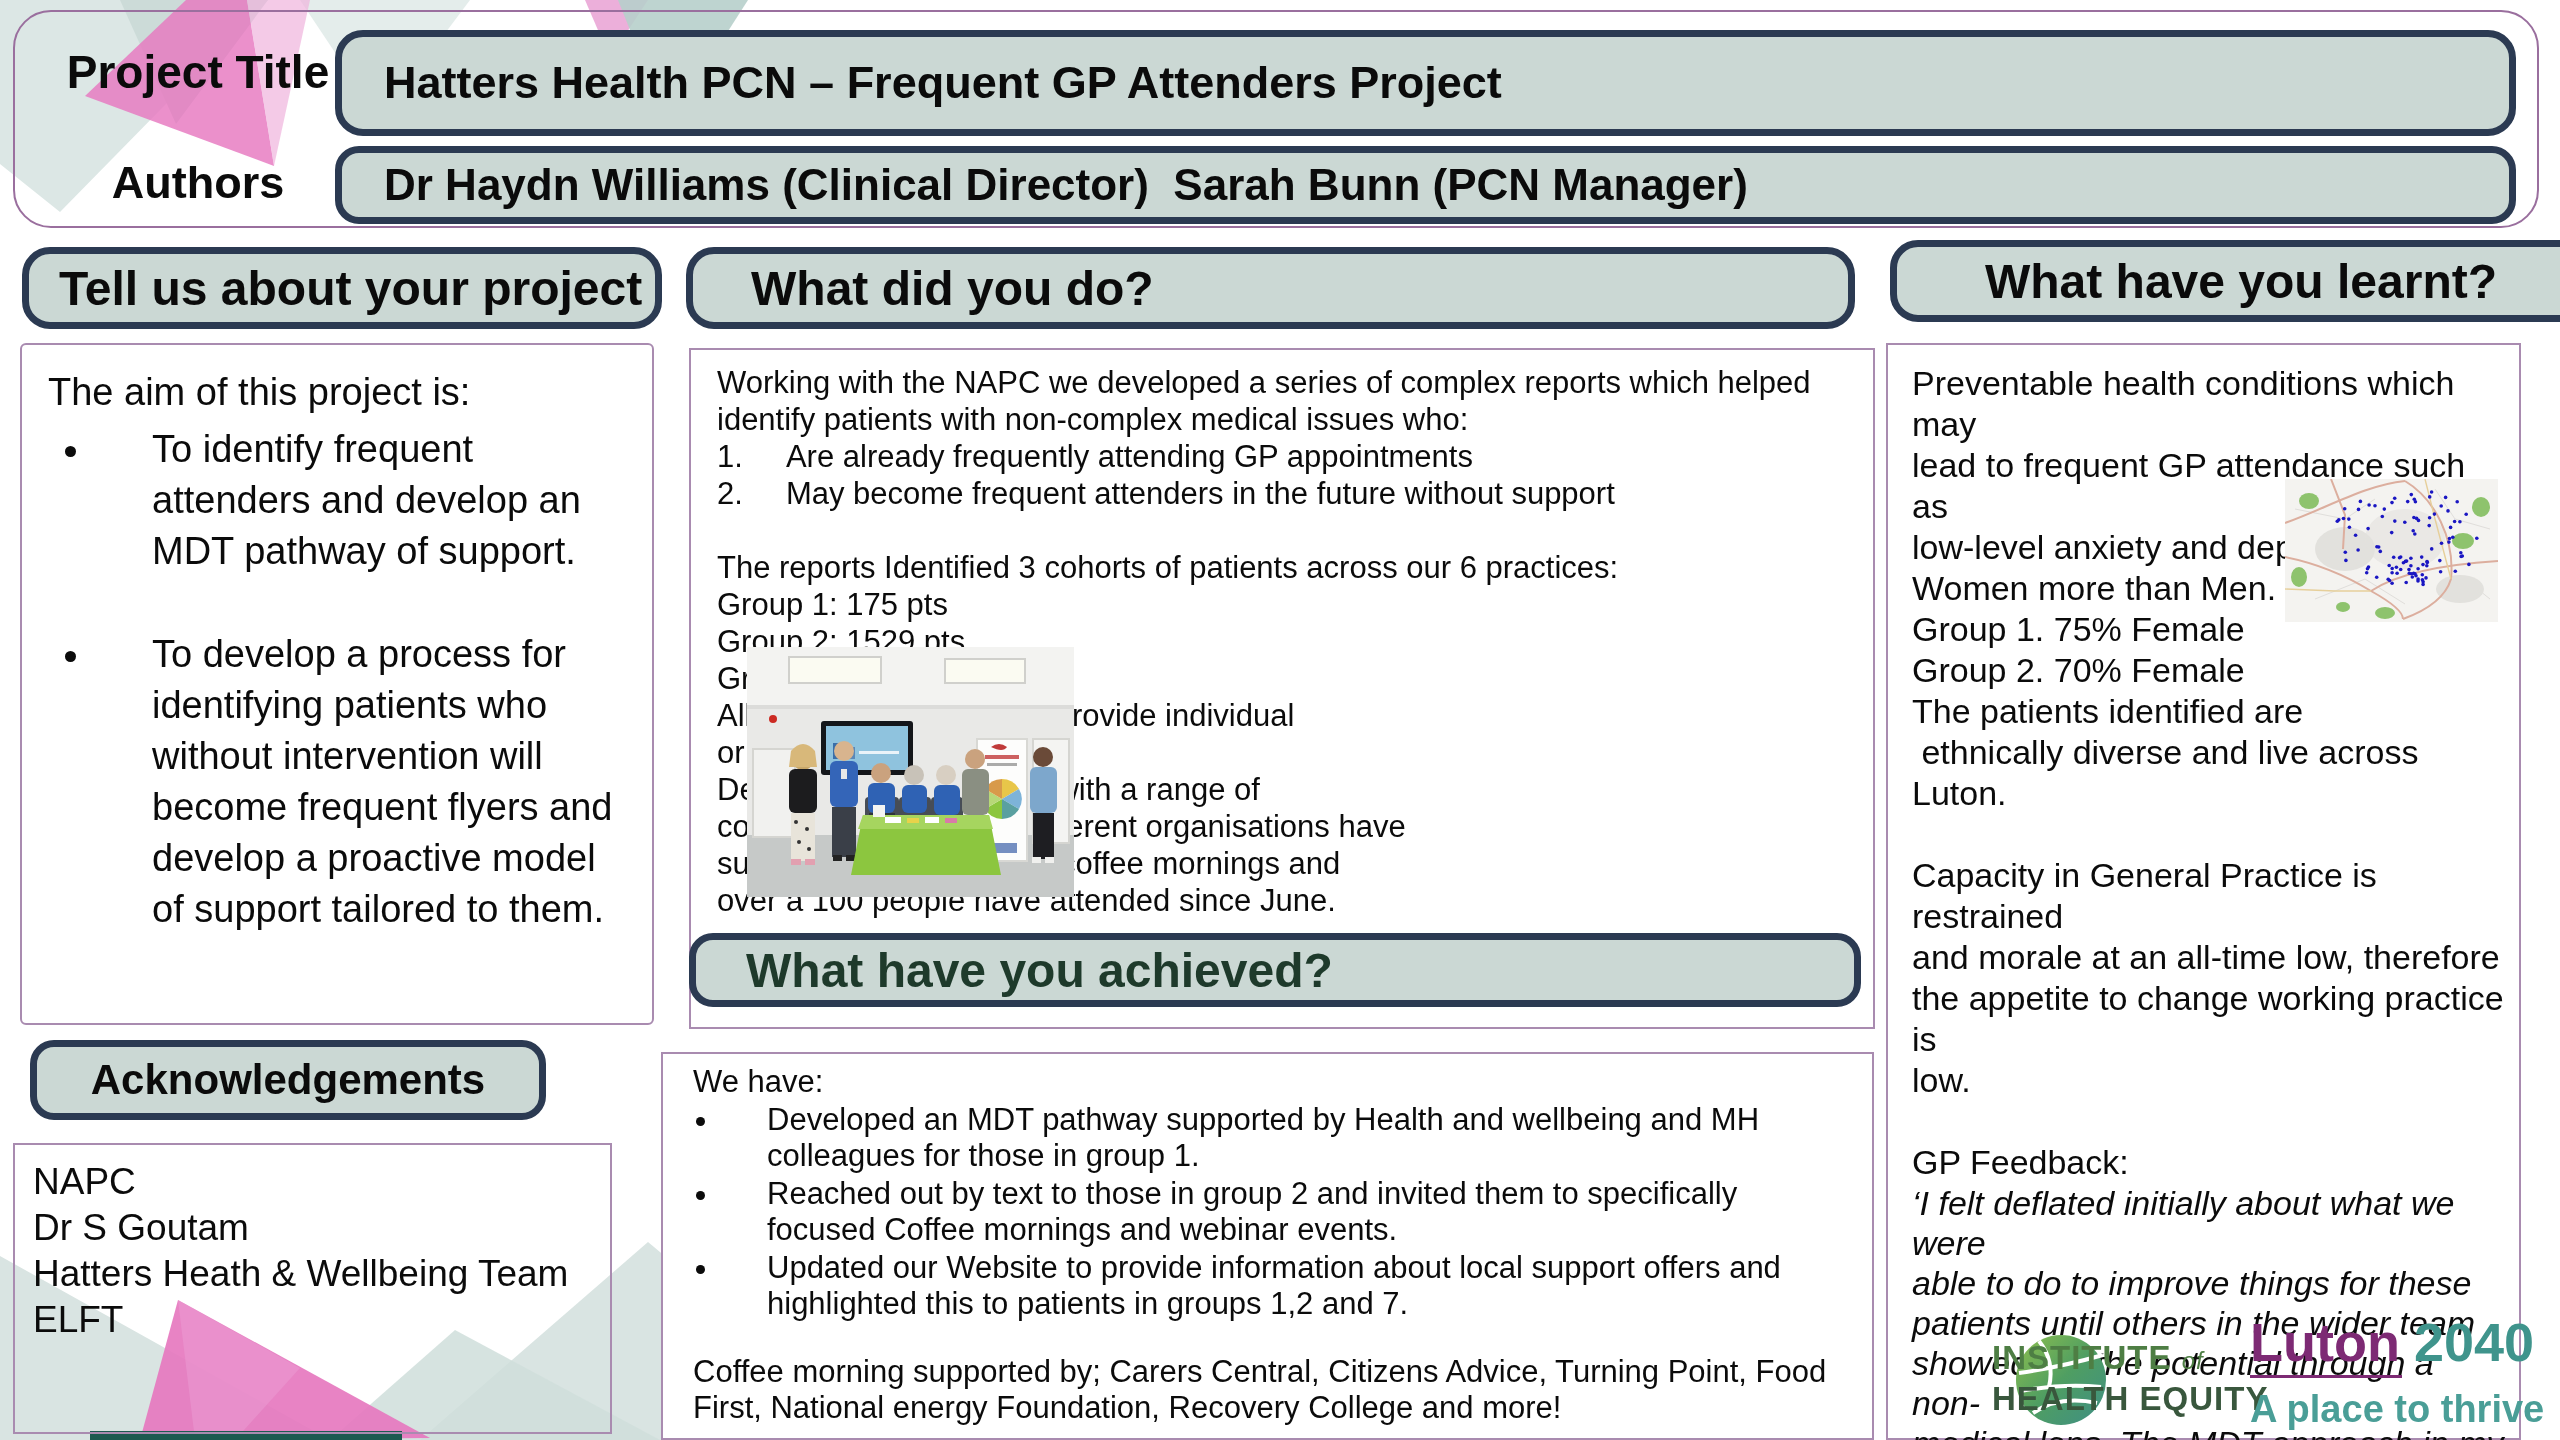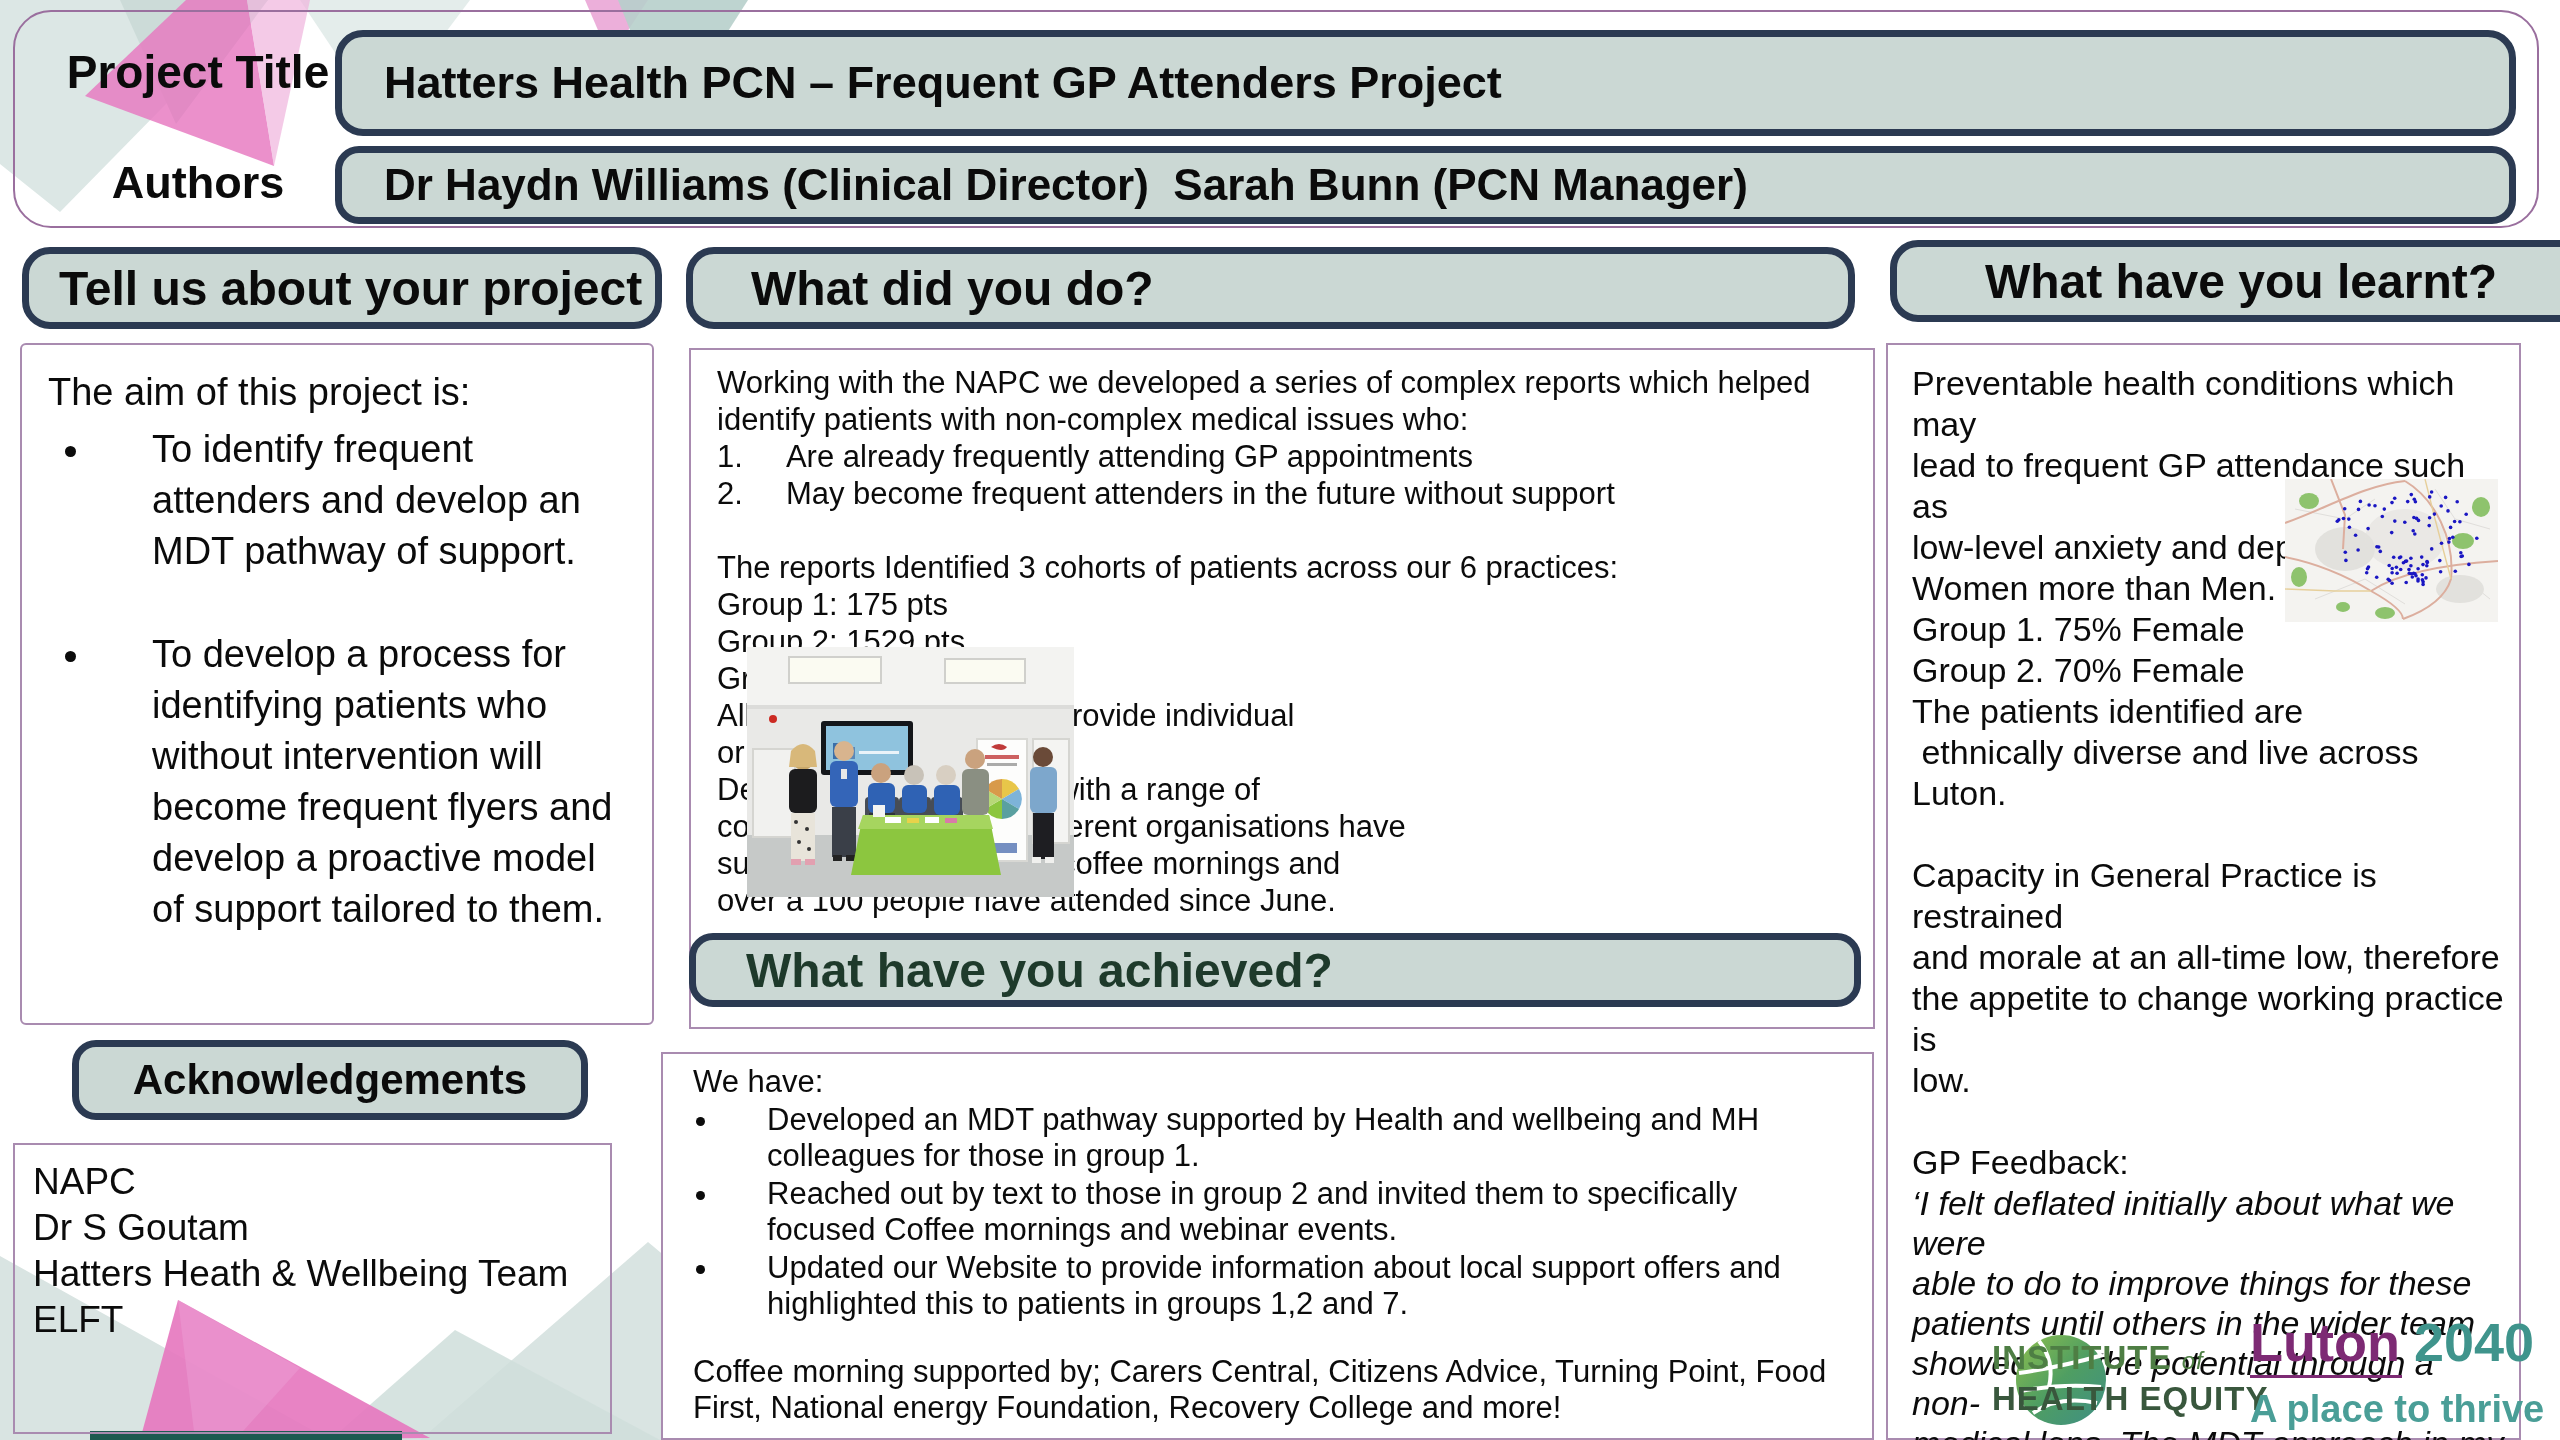--- a/index.html
+++ b/index.html
@@ -26,21 +26,21 @@
   #authors-box{left:335px;top:146px;width:2181px;height:78px;border-radius:24px;}
   #authors-box .t{font-size:44px;font-weight:bold;padding-left:42px;}
   
   #hdr-about{left:22px;top:247px;width:640px;height:82px;}
   #hdr-about .t{padding-left:30px;}
   #hdr-did{left:686px;top:247px;width:1169px;height:82px;}
   #hdr-did .t{padding-left:58px;}
   #hdr-learnt{left:1890px;top:240px;width:702px;height:82px;justify-content:center;}
   #hdr-achieved{left:689px;top:933px;width:1172px;height:74px;z-index:4;border-radius:24px;}
   #hdr-achieved .t{padding-left:50px;color:#1e3a2b;}
-  #hdr-ack{left:30px;top:1040px;width:516px;height:80px;justify-content:center;border-radius:24px;z-index:3;margin-left:42px;}
+  #hdr-ack{left:30px;top:1040px;width:516px;height:80px;justify-content:center;border-radius:24px;z-index:3;}
   #hdr-ack .t{font-size:42px;}
   
   #box-about{left:20px;top:343px;width:634px;height:682px;border-radius:6px;}
   #box-about .inner{padding:22px 26px 0 26px;font-size:38px;line-height:51px;}
   #box-about ul{margin:6px 0 0 0;padding-left:46px;list-style:disc outside;}
   #box-about li{padding-left:58px;margin-bottom:52px;}
   #box-did{left:689px;top:348px;width:1186px;height:681px;}
   #box-did .inner{padding:14px 0 0 26px;font-size:31px;line-height:37px;}
   #box-achieved{left:661px;top:1052px;width:1213px;height:388px;}
   #box-achieved .inner{padding:10px 30px 0 30px;font-size:31px;line-height:36px;}

